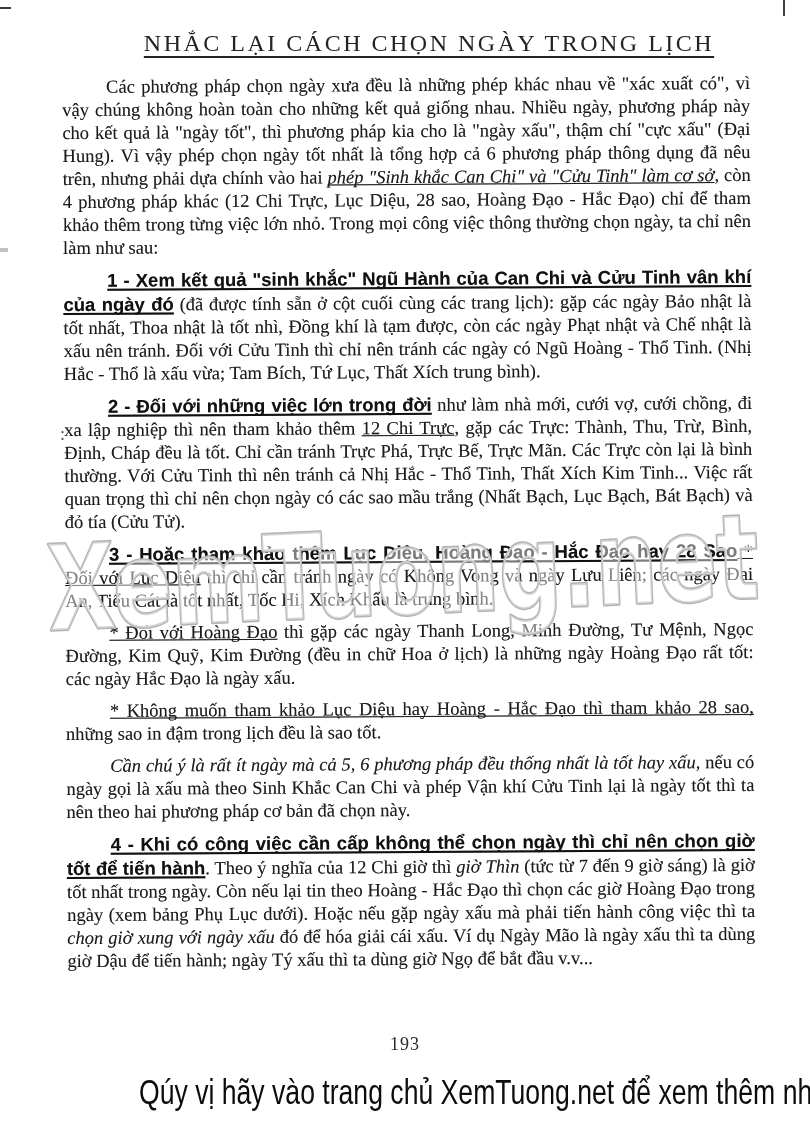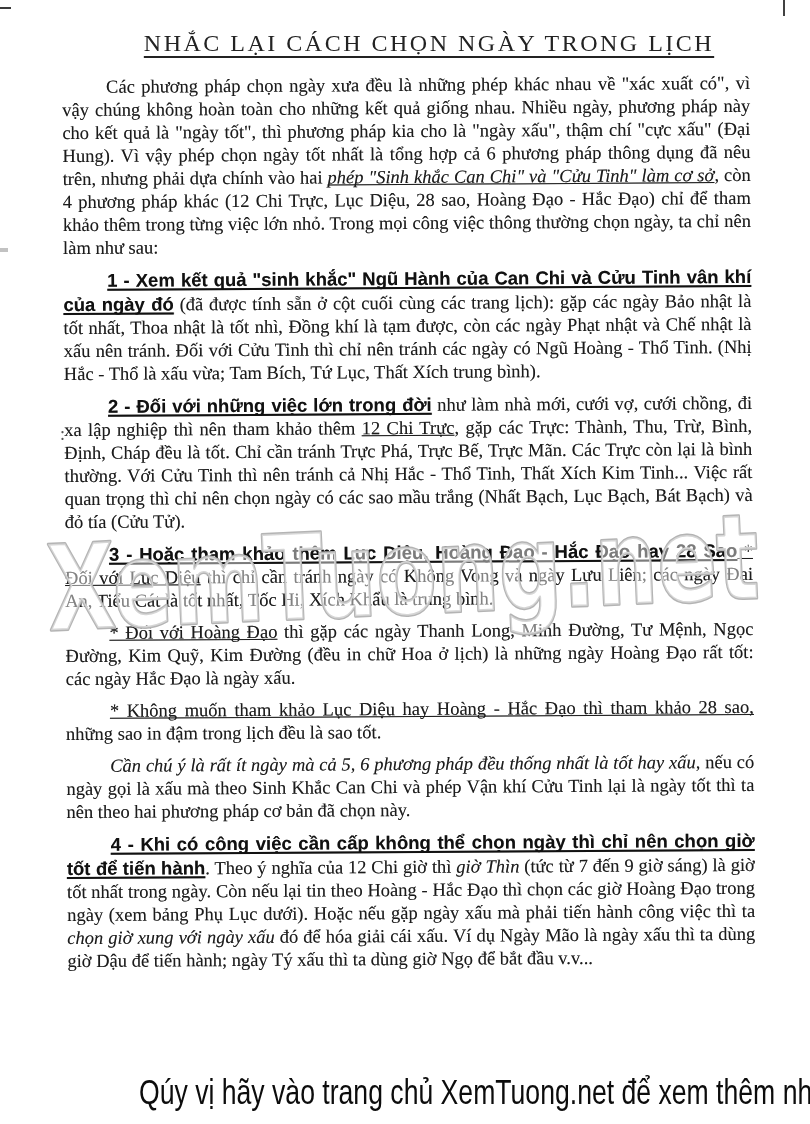--- a/index.html
+++ b/index.html
@@ -91,18 +91,19 @@
     <p><span class="run run-underline">* Đối với Hoàng Đạo</span><span class="run run-normal"> thì gặp các ngày Thanh Long, Minh Đường, Tư Mệnh, Ngọc Đường, Kim Quỹ, Kim Đường (đều in chữ Hoa ở lịch) là những ngày Hoàng Đạo rất tốt: các ngày Hắc Đạo là ngày xấu.</span></p>
     <p><span class="run run-underline">* Không muốn tham khảo Lục Diệu hay Hoàng - Hắc Đạo thì tham khảo 28 sao,</span><span class="run run-normal"> những sao in đậm trong lịch đều là sao tốt.</span></p>
     <p><span class="run run-italic">Cần chú ý là rất ít ngày mà cả 5, 6 phương pháp đều thống nhất là tốt hay xấu,</span><span class="run run-normal"> nếu có ngày gọi là xấu mà theo Sinh Khắc Can Chi và phép Vận khí Cửu Tinh lại là ngày tốt thì ta nên theo hai phương pháp cơ bản đã chọn này.</span></p>
     <p><span class="run run-bold-underline">4 - Khi có công việc cần cấp không thể chọn ngày thì chỉ nên chọn giờ tốt để tiến hành</span><span class="run run-normal">. Theo ý nghĩa của 12 Chi giờ thì </span><span class="run run-italic">giờ Thìn</span><span class="run run-normal"> (tức từ 7 đến 9 giờ sáng) là giờ tốt nhất trong ngày. Còn nếu lại tin theo Hoàng - Hắc Đạo thì chọn các giờ Hoàng Đạo trong ngày (xem bảng Phụ Lục dưới). Hoặc nếu gặp ngày xấu mà phải tiến hành công việc thì ta </span><span class="run run-italic">chọn giờ xung với ngày xấu</span><span class="run run-normal"> đó để hóa giải cái xấu. Ví dụ Ngày Mão là ngày xấu thì ta dùng giờ Dậu để tiến hành; ngày Tý xấu thì ta dùng giờ Ngọ để bắt đầu v.v...</span></p>
   </main>
 
   <svg class="watermark" viewBox="0 0 720 150" width="720" height="150" aria-hidden="true">
     <text class="wm-text" x="2" y="116" textLength="712" lengthAdjust="spacingAndGlyphs">XemTuong.net</text>
   </svg>
 
+  <div class="page-number">193</div>
 
   <footer class="footer">
     <span class="footer-text">Qúy vị hãy vào trang chủ XemTuong.net để xem thêm nhiều mục hay khác</span>
   </footer>
 
 </div>
 
 </body></html>

